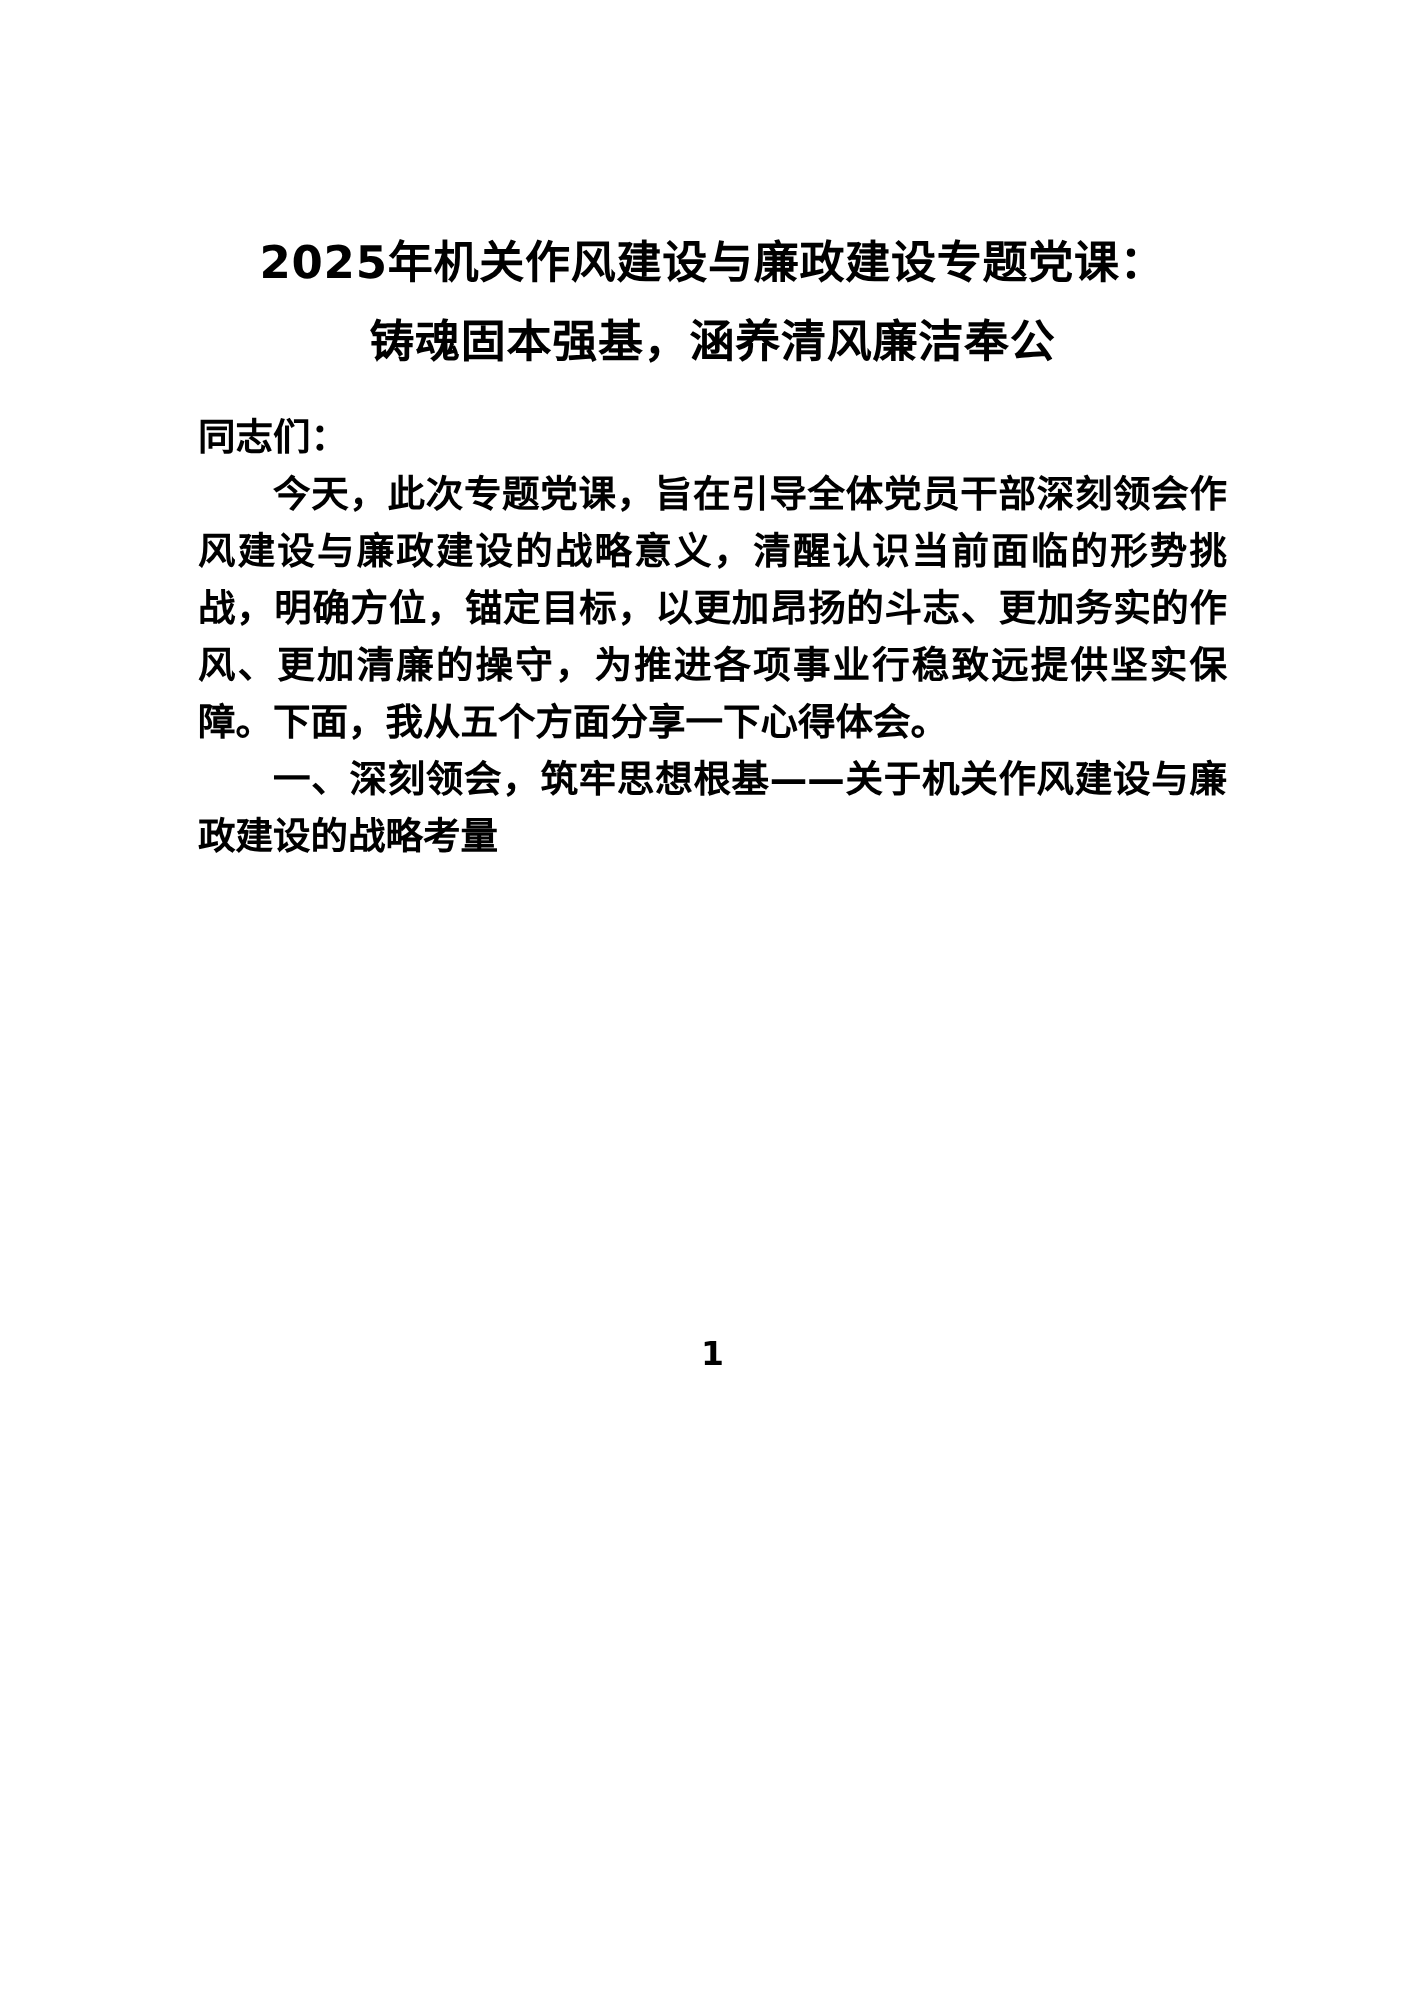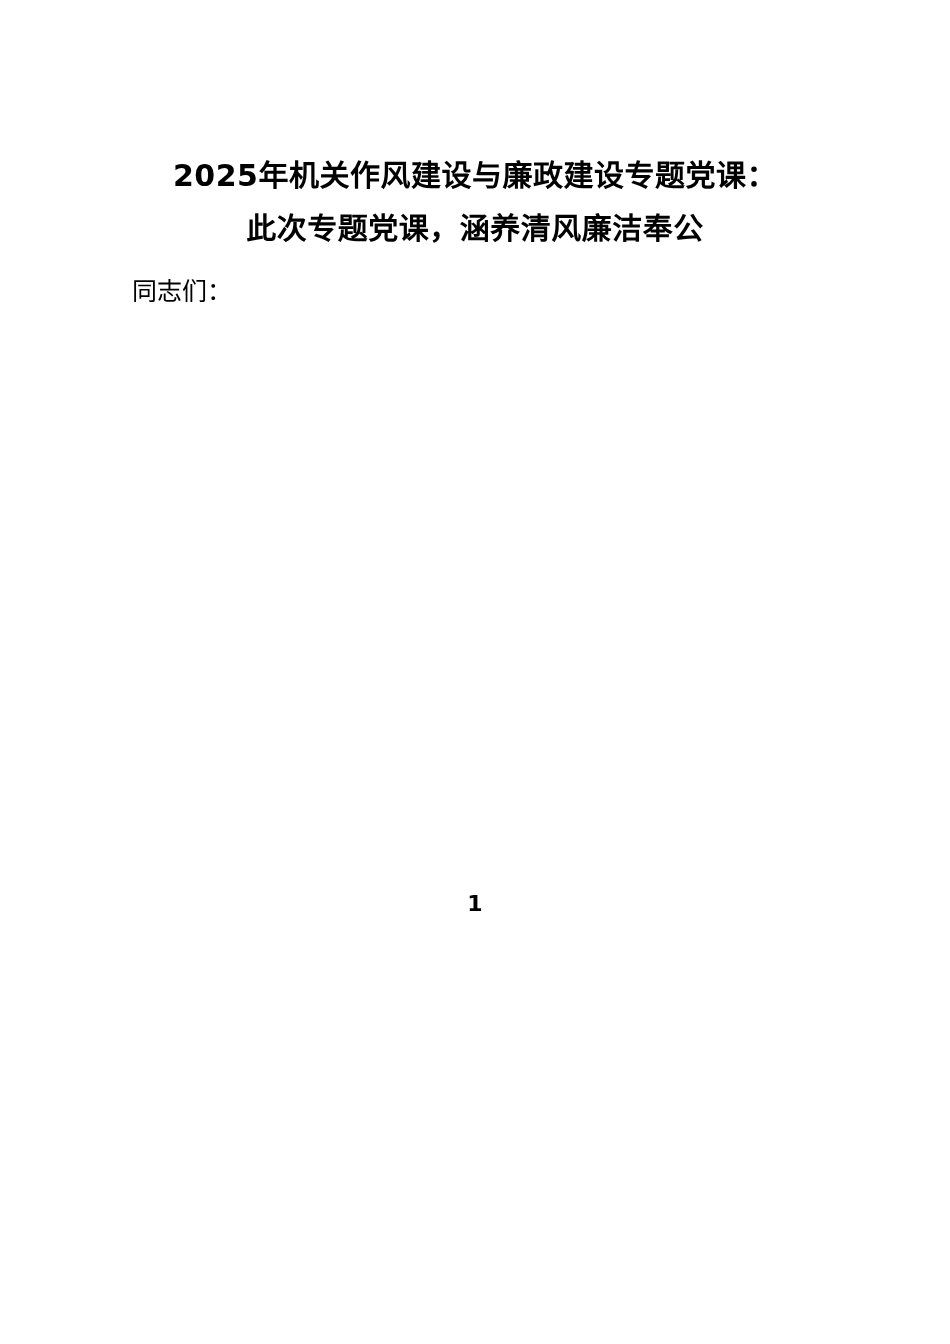--- a/index.html
+++ b/index.html
@@ -30,21 +30,21 @@
     letter-spacing: 0.5px;
     margin: 0 0 18px 0;
   }
   .doc-title .line {
     display: block;
   }
   .salutation {
     font-size: 25px;
     line-height: 1.52;
     margin: 0 0 0 0;
-    font-weight: 400;
+    font-weight: 700;
   }
   p.body-par {
     font-size: 25px;
     line-height: 1.52;
     margin: 0;
     text-align: justify;
     text-justify: inter-ideograph;
     text-indent: 2em;
     font-weight: 600;
     letter-spacing: 0px;
@@ -59,21 +59,23 @@
     font-weight: 600;
   }
 </style>
 </head>
 <body>
 
 <div class="page">
 
   <h1 class="doc-title">
     <span class="line">2025年机关作风建设与廉政建设专题党课：</span>
-    <span class="line">此次专题党课，涵养清风廉洁奉公</span>
+    <span class="line">铸魂固本强基，涵养清风廉洁奉公</span>
   </h1>
 
   <div class="salutation">同志们：</div>
 
+  <p class="body-par">今天，此次专题党课，旨在引导全体党员干部深刻领会作风建设与廉政建设的战略意义，清醒认识当前面临的形势挑战，明确方位，锚定目标，以更加昂扬的斗志、更加务实的作风、更加清廉的操守，为推进各项事业行稳致远提供坚实保障。下面，我从五个方面分享一下心得体会。</p>
+  <p class="body-par">一、深刻领会，筑牢思想根基——关于机关作风建设与廉政建设的战略考量</p>
 
   <div class="page-number">1</div>
 
 </div>
 
 </body></html>

